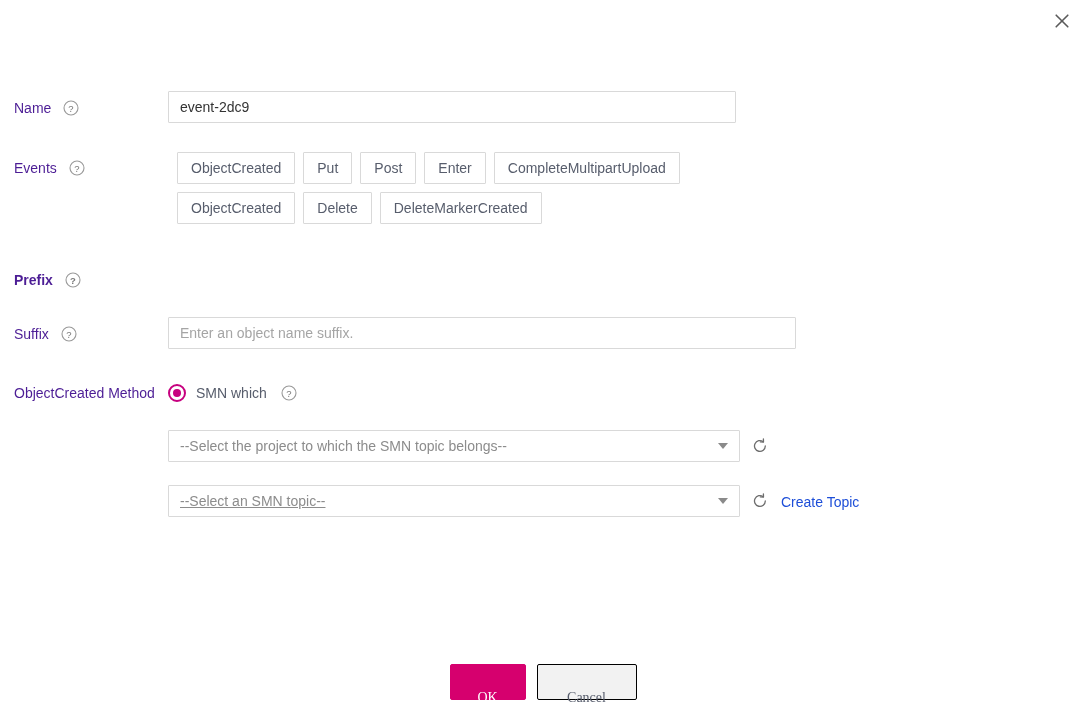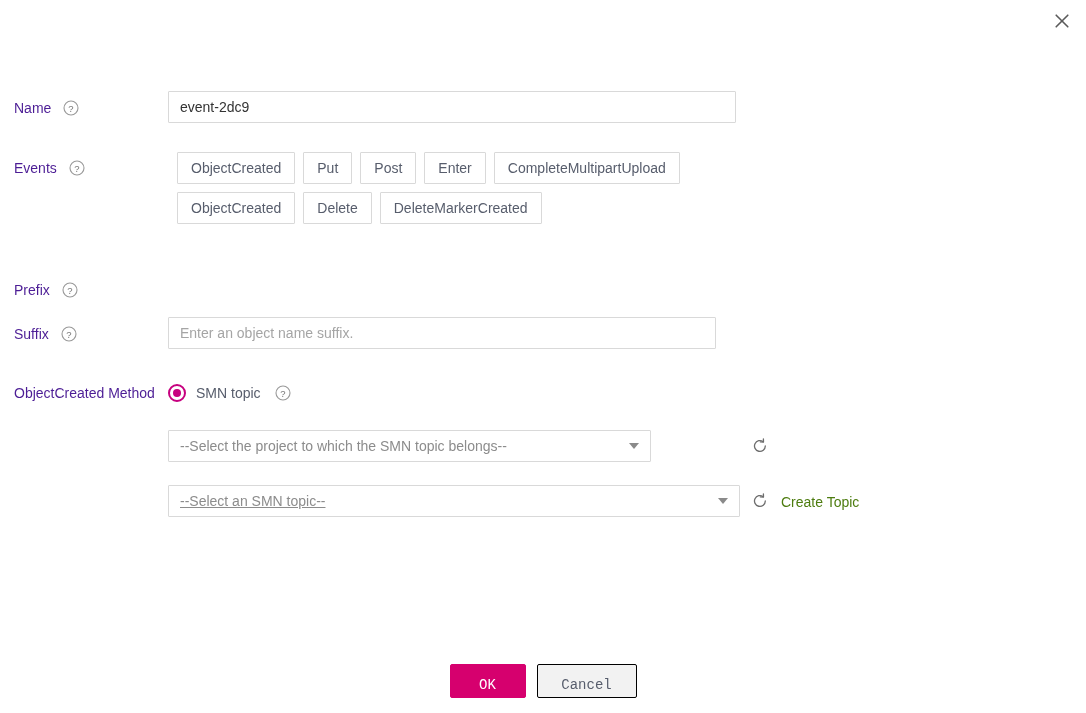--- a/index.html
+++ b/index.html
@@ -195,45 +195,45 @@
   .refresh-icon {
     position: absolute;
     width: 18px;
     height: 18px;
     cursor: pointer;
   }
 
   .create-link {
     position: absolute;
     font-size: 14px;
-    color: #4d7c0f;
+    color: #1d4ed8;
     cursor: pointer;
     line-height: 20px;
     white-space: nowrap;
   }
 
   
   .footer-btns {
     position: absolute;
     left: 0;
     top: 664px;
     width: 100%;
     display: flex;
     justify-content: center;
     gap: 11px;
   }
   .btn {
     box-sizing: border-box;
     height: 34px;
     min-width: 76px;
-    font-family: Liberation Mono, monospace;
+    font-family: Liberation Serif, serif;
     font-size: 14px;
     cursor: pointer;
     border-radius: 2px;
-    padding: 4px 18px;
+    padding: 17px 18px;
     line-height: 32px;
     text-align: center;
   }
   .btn-primary {
     background: #d6006e;
     border: 1px solid #d6006e;
     color: #ffffff;
     min-width: 76px;
   }
   .btn-default {
@@ -295,21 +295,21 @@
       <button class="event-btn">CompleteMultipartUpload</button>
     </div>
     <div class="events-row">
       <button class="event-btn">ObjectCreated</button>
       <button class="event-btn">Delete</button>
       <button class="event-btn">DeleteMarkerCreated</button>
     </div>
   </div>
 
   <div class="form-row" style="top:264px;">
-    <div class="row-label" style="top:16px;">
+    <div class="row-label" style="top:6px;font-weight:bold;">
       <span class="label-with-help">
         <span>Prefix</span>
         <span class="help-icon">
           <svg width="16" height="16" viewBox="0 0 16 16" aria-hidden="true">
             <circle cx="8" cy="8" r="7" fill="none" stroke="#999999" stroke-width="1.1"></circle>
             <text x="8" y="11.6" text-anchor="middle" font-family="Liberation Sans, sans-serif" font-size="9.5" fill="#777777">?</text>
           </svg>
         </span>
       </span>
     </div>
@@ -321,40 +321,40 @@
         <span>Suffix</span>
         <span class="help-icon">
           <svg width="16" height="16" viewBox="0 0 16 16" aria-hidden="true">
             <circle cx="8" cy="8" r="7" fill="none" stroke="#999999" stroke-width="1.1"></circle>
             <text x="8" y="11.6" text-anchor="middle" font-family="Liberation Sans, sans-serif" font-size="9.5" fill="#777777">?</text>
           </svg>
         </span>
       </span>
     </div>
   </div>
-  <input class="text-input" style="left: 168px; top: 317px; width: 548px;" placeholder="Enter an object name suffix.">
+  <input class="text-input" style="left: 168px; top: 317px; width: 628px;" placeholder="Enter an object name suffix.">
 
   <div class="form-row" style="top:383px;">
     <div class="row-label" style="top:0;">ObjectCreated Method</div>
   </div>
 
   <div class="radio-group" style="left:168px; top:383px;">
     <span class="radio-outer">
       <span class="radio-dot"></span>
     </span>
-    <span class="radio-label">SMN topic</span>
+    <span class="radio-label">SMN which</span>
     <span class="help-icon" style="margin-left:14px;">
       <svg width="16" height="16" viewBox="0 0 16 16" aria-hidden="true">
         <circle cx="8" cy="8" r="7" fill="none" stroke="#999999" stroke-width="1.1"></circle>
         <text x="8" y="11.6" text-anchor="middle" font-family="Liberation Sans, sans-serif" font-size="9.5" fill="#777777">?</text>
       </svg>
     </span>
   </div>
 
-  <div class="select-box" style="left:168px; top:430px; width:483px;">
+  <div class="select-box" style="left:168px; top:430px; width:572px;">
     <span class="select-text">--Select the project to which the SMN topic belongs--</span>
     <span class="caret"></span>
   </div>
   <span class="refresh-icon" style="left:751px; top:437px;">
     <svg width="18" height="18" viewBox="0 0 18 18" aria-hidden="true">
       <path d="M14.3 9 A5.4 5.4 0 1 1 12.2 4.7" fill="none" stroke="#6d6d6d" stroke-width="1.3" stroke-linecap="round"></path>
       <path d="M12.4 1.9 L12.5 5.1 L9.4 4.9" fill="none" stroke="#6d6d6d" stroke-width="1.3" stroke-linecap="round" stroke-linejoin="round"></path>
     </svg>
   </span>
 

